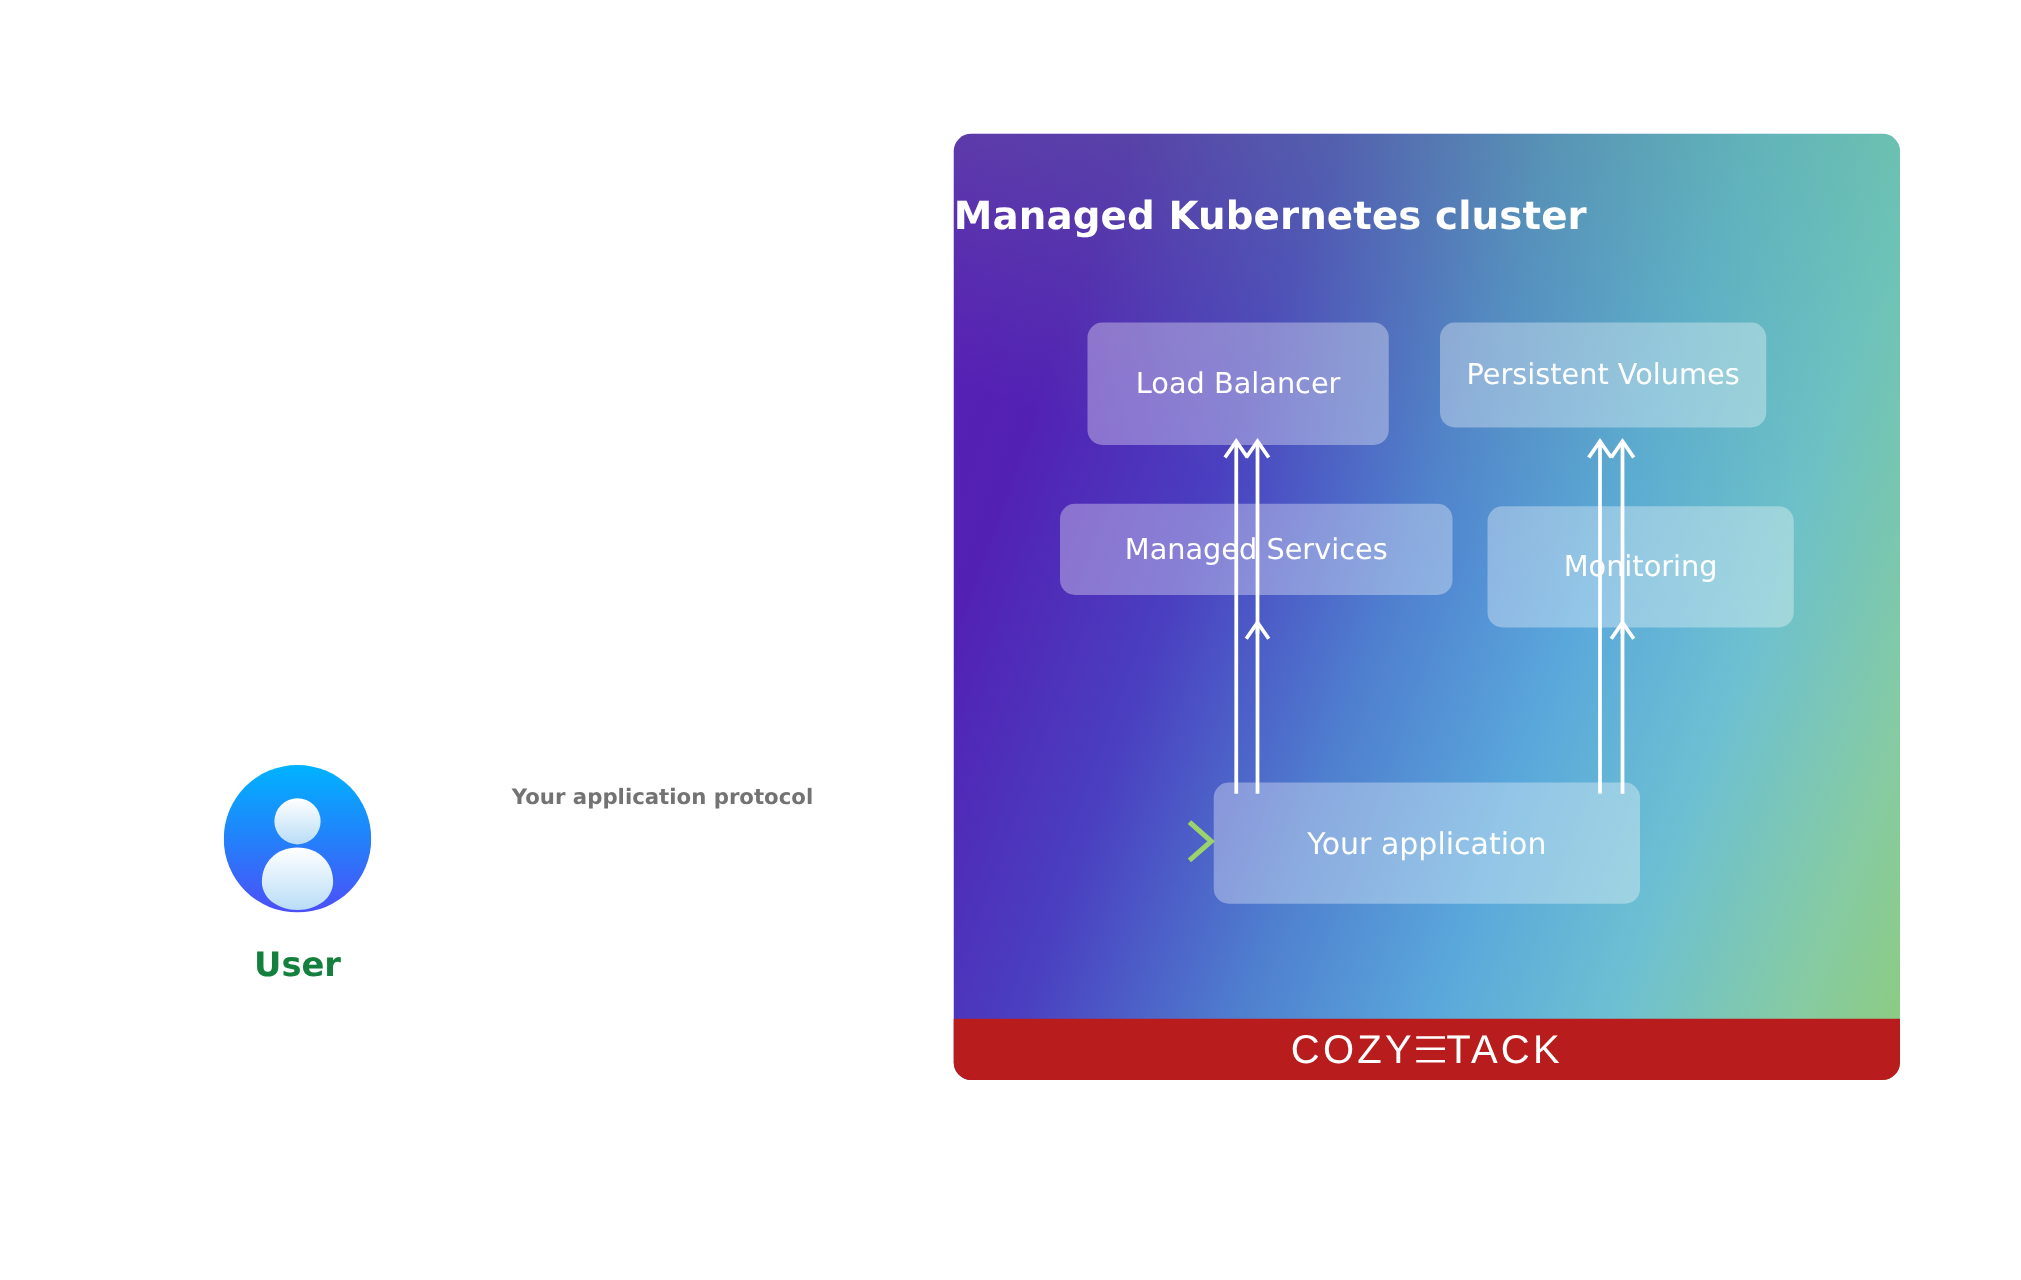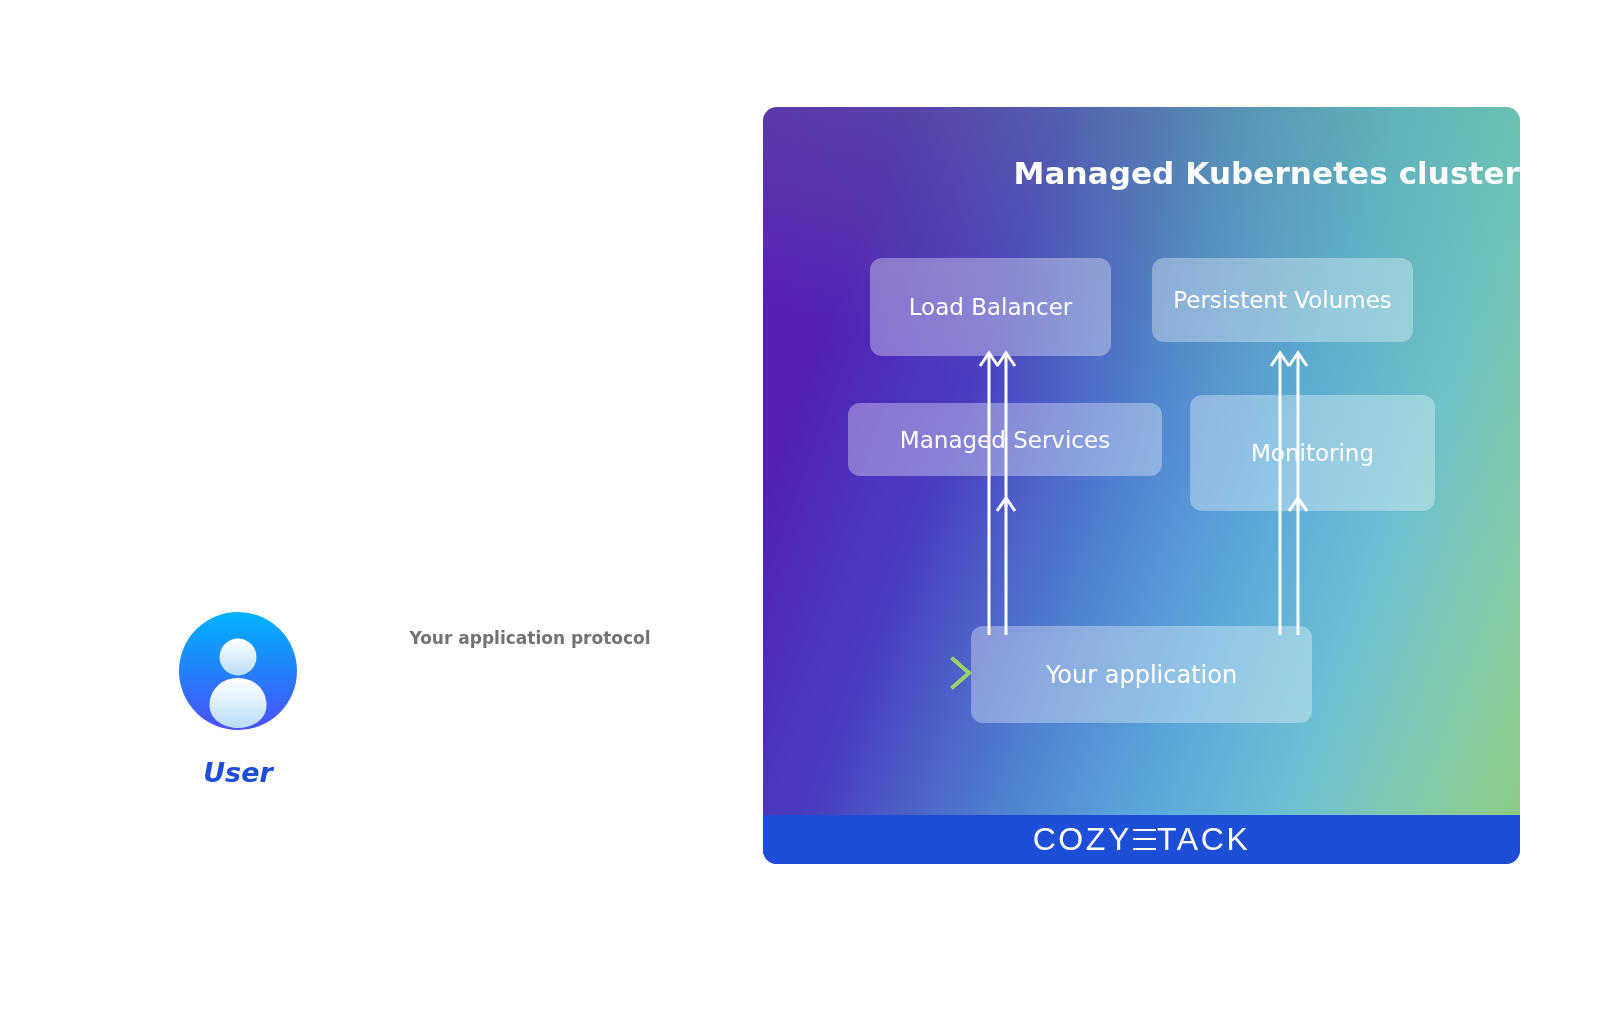--- a/index.html
+++ b/index.html
@@ -46,21 +46,21 @@
     inset: 0;
     background: linear-gradient(200deg, rgba(110,200,120,0.38) 0%, rgba(110,200,120,0.0) 46%);
     pointer-events: none;
   }
 
   .cluster-title {
     position: absolute;
     left: 0;
     right: 0;
     top: 48px;
-    text-align: right;
+    text-align: left;
     color: #ffffff;
     font-size: 31px;
     font-weight: 700;
     letter-spacing: 0.1px;
     z-index: 6;
   }
 
   
   .arrow-layer {
     position: absolute;
@@ -90,21 +90,21 @@
     font-size: 24px;
   }
 
   
   .brand-bar {
     position: absolute;
     left: 763px;
     top: 815px;
     width: 757px;
     height: 49px;
-    background: #1d4ed8;
+    background: #b91c1c;
     border-bottom-left-radius: 14px;
     border-bottom-right-radius: 14px;
     display: flex;
     align-items: center;
     justify-content: center;
     z-index: 9;
   }
   .brand-logo {
     color: #ffffff;
     font-size: 32px;
@@ -141,25 +141,24 @@
     width: 118px;
     height: 118px;
     z-index: 5;
   }
   .user-label {
     position: absolute;
     left: 139px;
     top: 757px;
     width: 198px;
     text-align: center;
-    color: #1d4ed8;
+    color: #15803d;
     font-size: 27px;
     font-weight: 700;
     z-index: 5;
-    font-style: italic;
   }
 
   .protocol-label {
     position: absolute;
     left: 330px;
     top: 628px;
     width: 400px;
     text-align: center;
     color: #737373;
     font-size: 17px;
@@ -256,21 +255,21 @@
       </div>
 
       <div class="node-box" style="left:389px; top:151px; width:261px; height:84px;">
         <span>Persistent Volumes</span>
       </div>
 
       <div class="node-box" style="left:85px; top:296px; width:314px; height:73px;">
         <span>Managed Services</span>
       </div>
 
-      <div class="node-box" style="left:427px; top:288px; width:245px; height:116px;justify-content:center;">
+      <div class="node-box" style="left:427px; top:298px; width:245px; height:97px;justify-content:center;">
         <span>Monitoring</span>
       </div>
 
       <div class="node-box app" style="left:208px; top:519px; width:341px; height:97px;">
         <span>Your application</span>
       </div>
 
     </div>
   </div>
 

